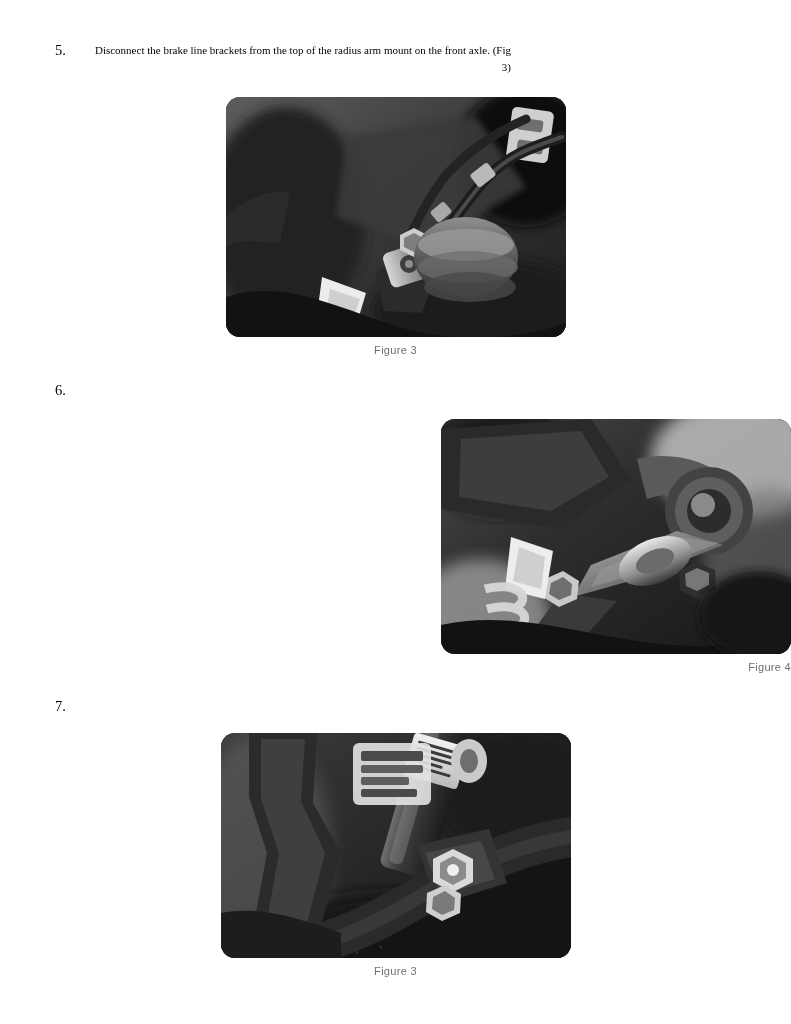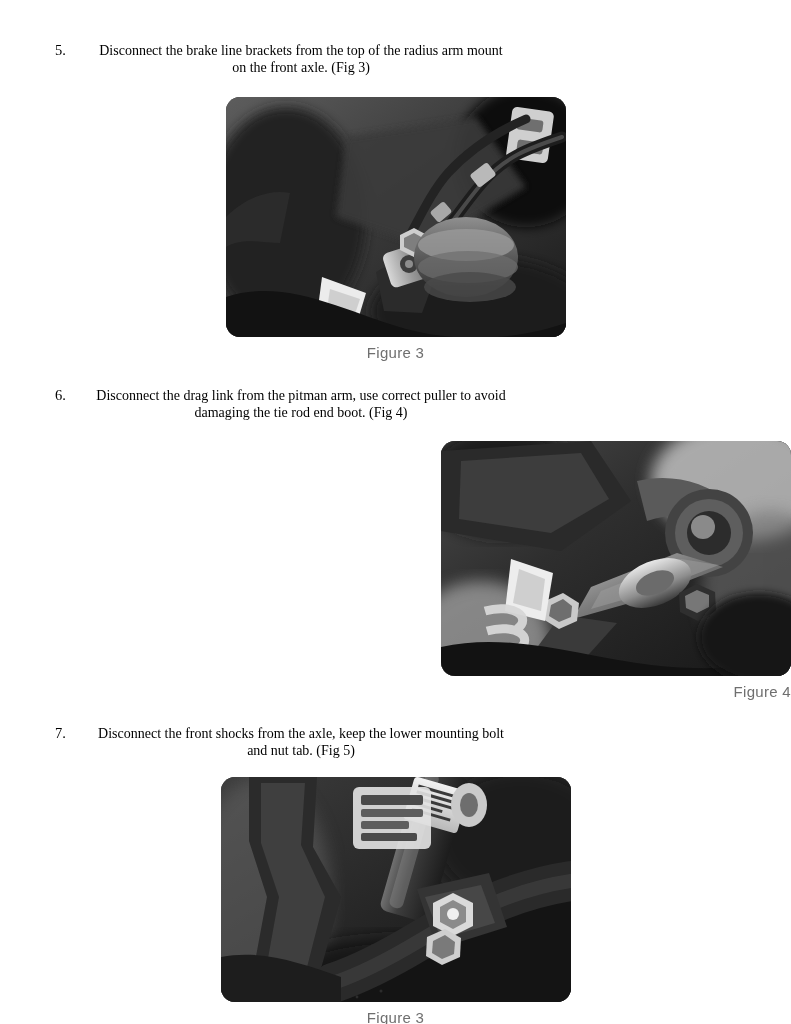--- a/index.html
+++ b/index.html
@@ -28,41 +28,41 @@
     margin: 0;
   }
   .step-num {
     width: 36px;
     margin-left: 55px;
     font-size: 14.5px;
     line-height: 17px;
     flex: none;
   }
   .step-text {
-    font-size: 14px;
+    font-size: 11px;
     line-height: 17px;
     width: 420px;
-    text-align: center;
+    text-align: right;
   }
   .figure-block {
     display: flex;
     flex-direction: column;
     align-items: center;
     width: 100%;
   }
   .figure-frame {
     border-radius: 14px;
     overflow: hidden;
     position: relative;
     background: #2a2a2a;
     box-shadow: 0 0 0 0 rgba(0,0,0,0);
   }
   .figure-caption {
     font-family: "Liberation Sans", sans-serif;
-    font-size: 15px;
+    font-size: 11px;
     color: #6f6f6f;
     margin-top: 7px;
     letter-spacing: 0.3px;
   }
 </style>
 </head>
 <body>
 
 <div class="page">
 
@@ -135,21 +135,20 @@
         <path d="M0 120 C20 100 44 92 64 96 L54 146 C36 146 16 140 0 150 Z" fill="#2d2d2d" opacity="0.85"></path>
 
         <rect x="0" y="0" width="340" height="240" fill="none"></rect>
       </svg>
     </div>
     <div class="figure-caption">Figure 3</div>
   </div>
 
   <div class="step" style="margin-top:26px;">
     <div class="step-num">6.</div>
-    <div class="step-text">Disconnect the drag link from the pitman arm, use correct puller to avoid damaging the tie rod end boot. (Fig 4)</div>
   </div>
 
   <div class="figure-block" style="margin-top:20px;align-items:flex-end;">
     <div class="figure-frame" style="width:350px;height:235px;">
       <svg width="350" height="235" viewBox="0 0 350 235">
         <defs>
           <linearGradient id="g4bg" x1="0" y1="0" x2="1" y2="1">
             <stop offset="0%" stop-color="#4a4a4a"></stop>
             <stop offset="40%" stop-color="#2e2e2e"></stop>
             <stop offset="100%" stop-color="#171717"></stop>
@@ -214,21 +213,20 @@
         <path d="M0 206 C70 190 140 216 210 224 C270 231 320 226 350 216 L350 235 L0 235 Z" fill="#121212"></path>
 
         <ellipse cx="318" cy="196" rx="60" ry="44" fill="#191919" filter="url(#bl4)"></ellipse>
       </svg>
     </div>
     <div class="figure-caption">Figure 4</div>
   </div>
 
   <div class="step" style="margin-top:25px;">
     <div class="step-num">7.</div>
-    <div class="step-text">Disconnect the front shocks from the axle, keep the lower mounting bolt and nut tab. (Fig 5)</div>
   </div>
 
   <div class="figure-block" style="margin-top:18px;">
     <div class="figure-frame" style="width:350px;height:225px;">
       <svg width="350" height="225" viewBox="0 0 350 225">
         <defs>
           <linearGradient id="g5bg" x1="0" y1="0" x2="1" y2="1">
             <stop offset="0%" stop-color="#3c3c3c"></stop>
             <stop offset="50%" stop-color="#272727"></stop>
             <stop offset="100%" stop-color="#101010"></stop>

